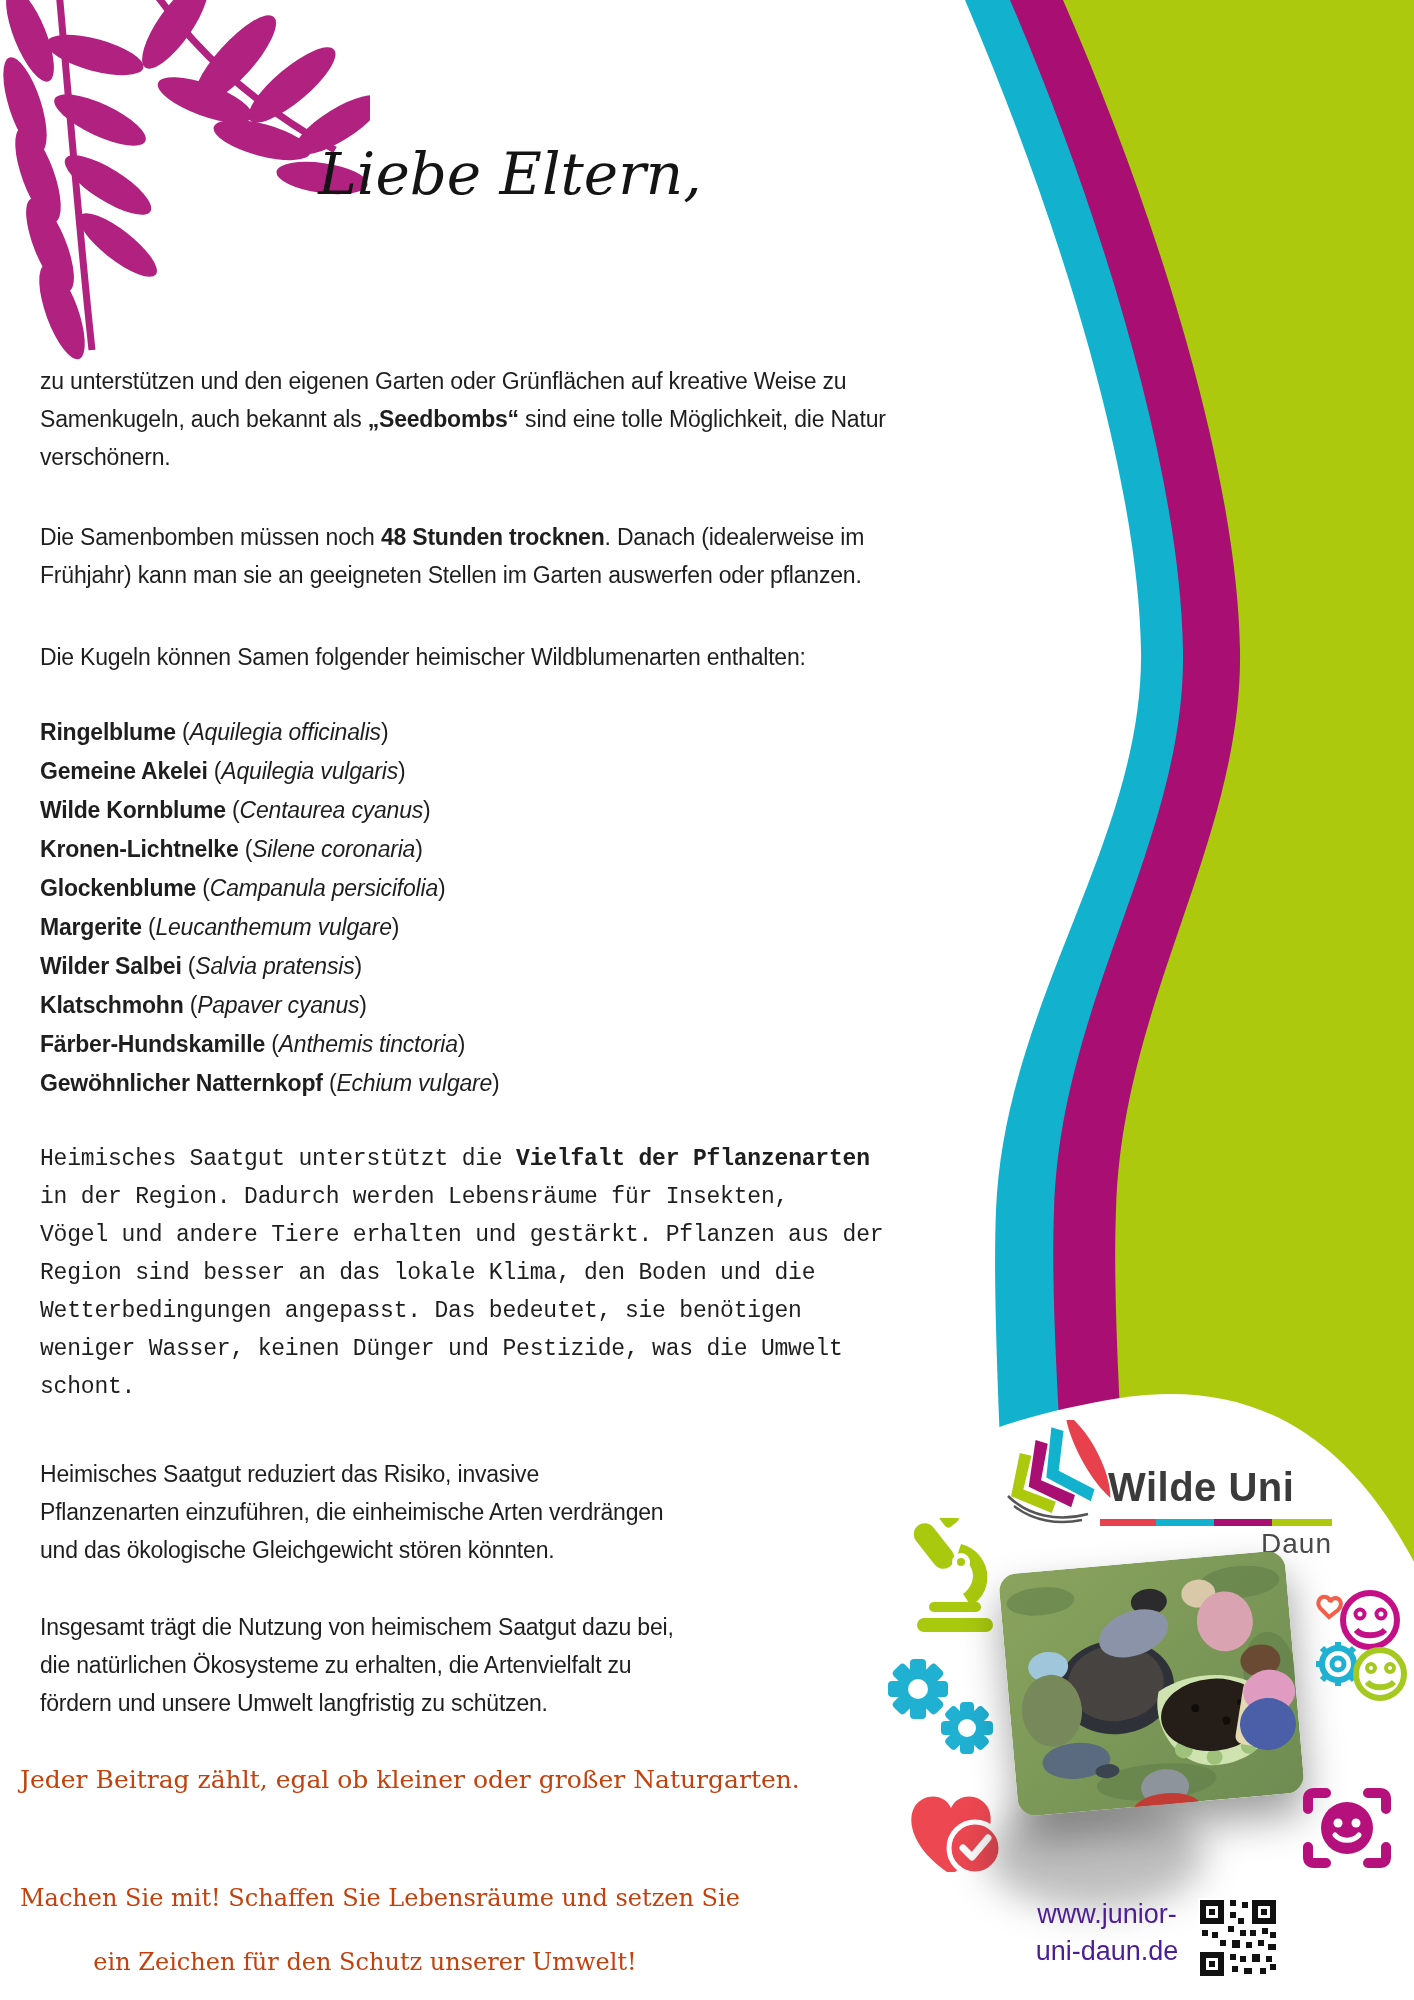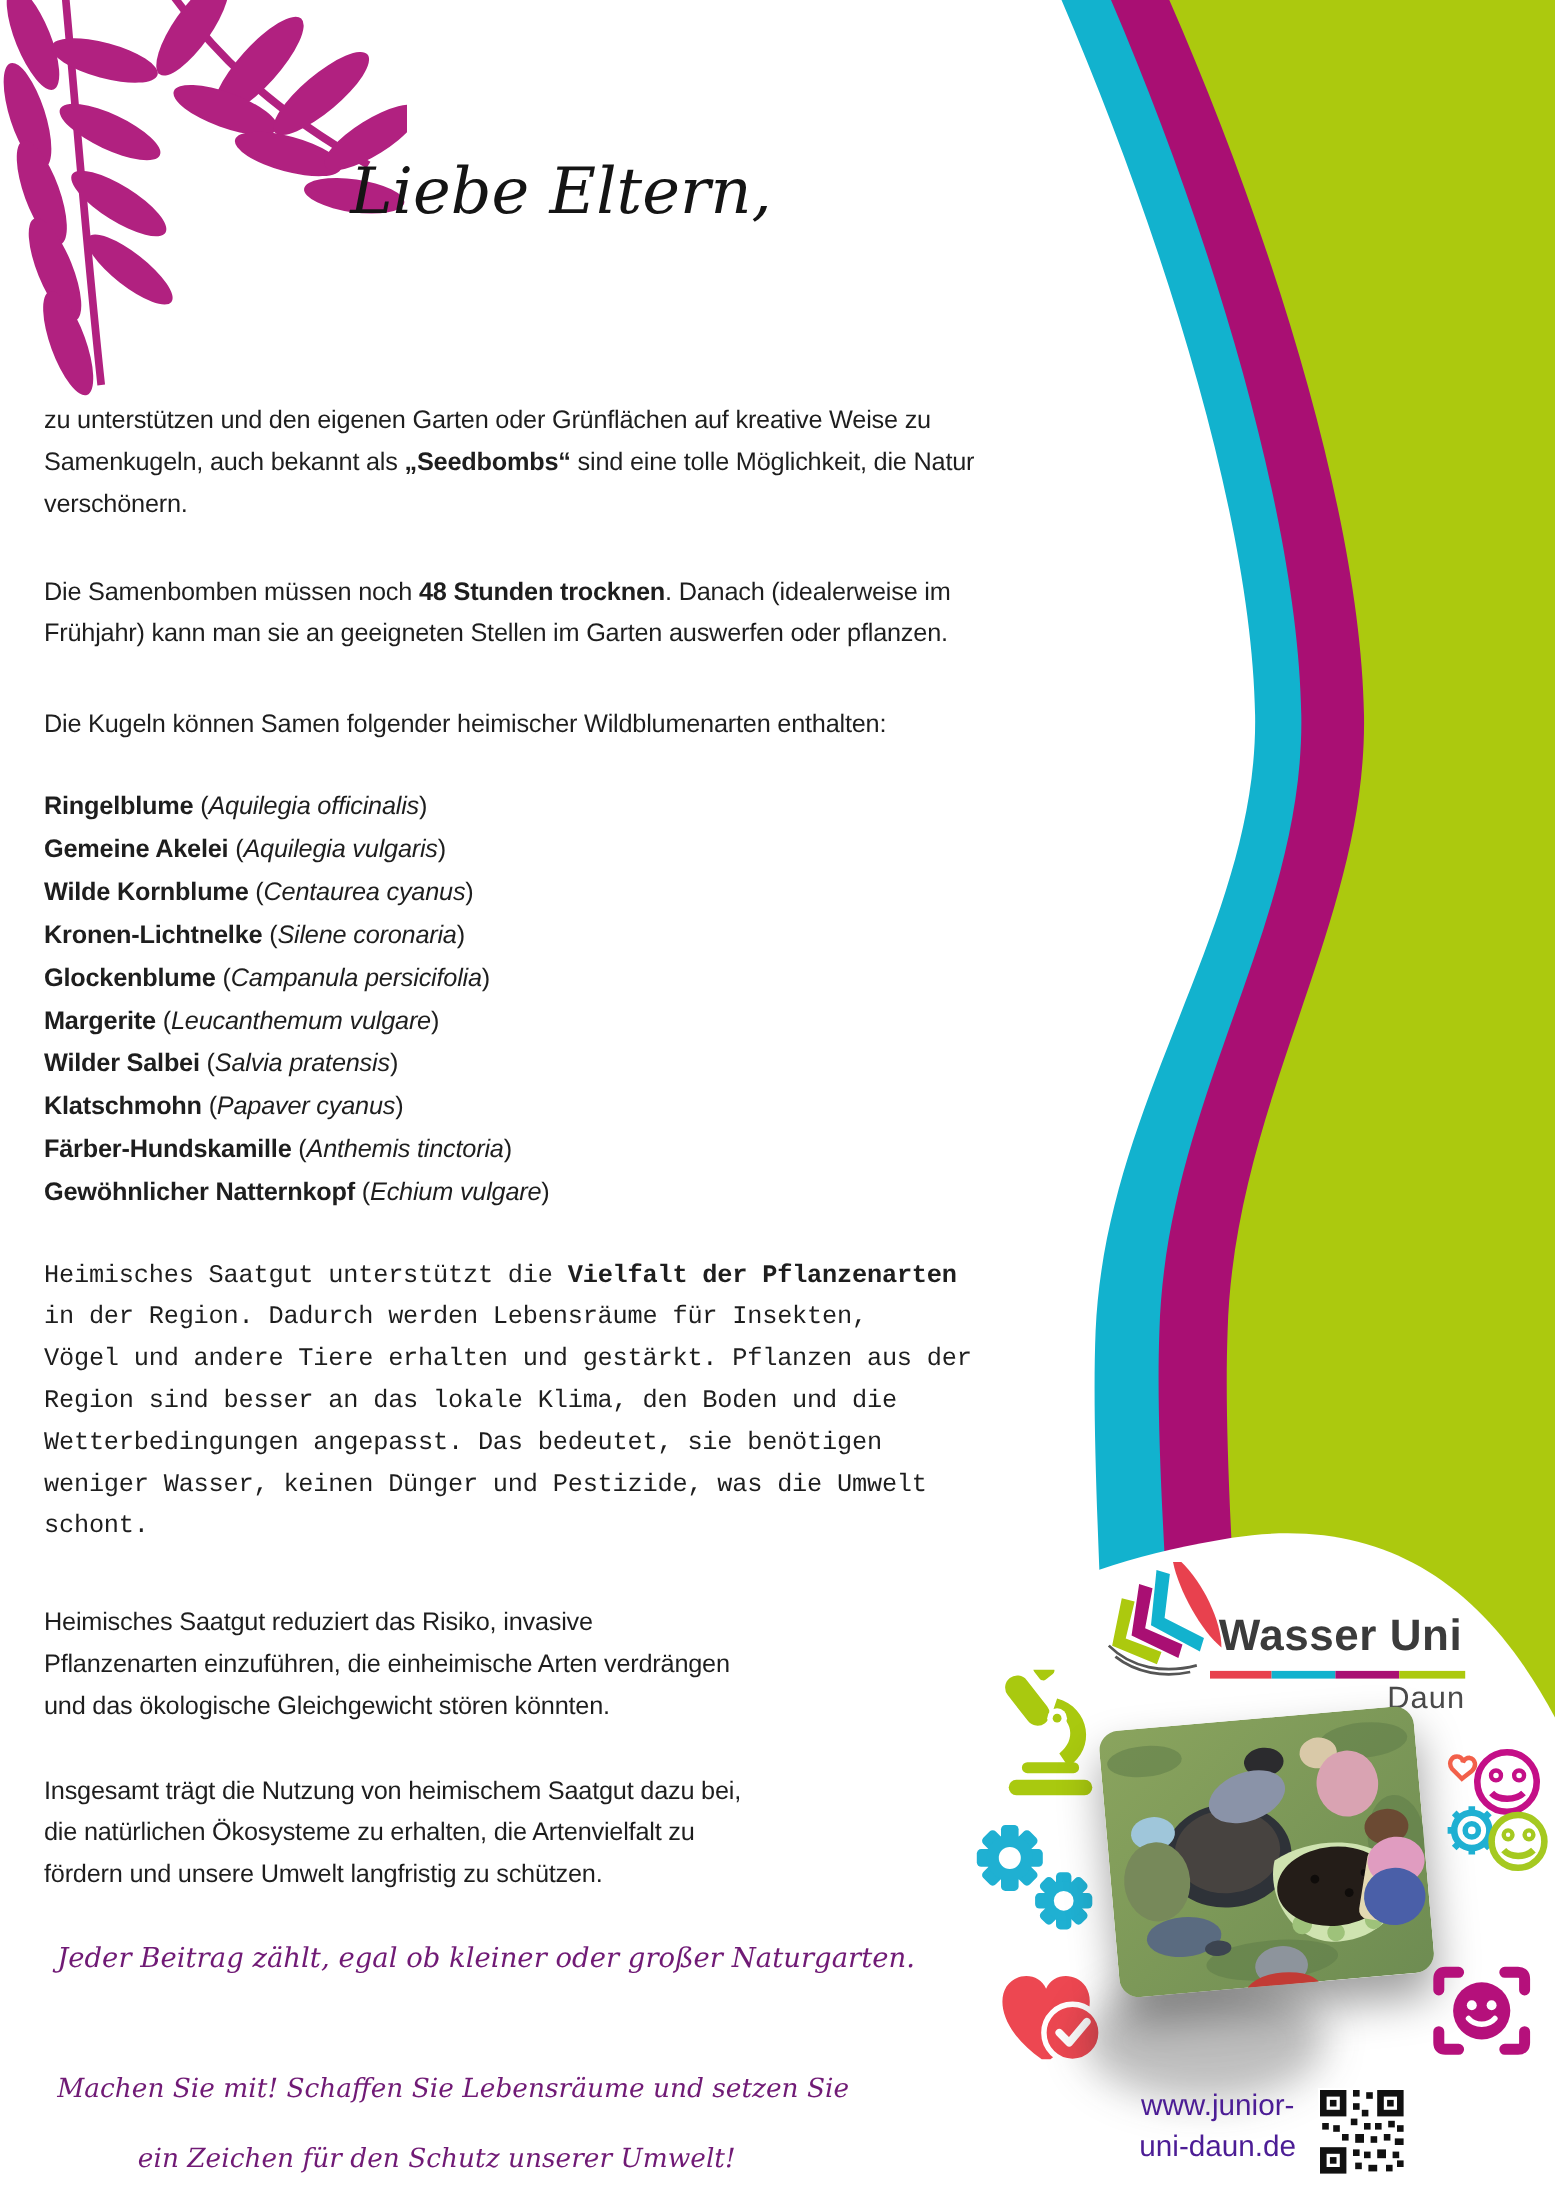--- a/index.html
+++ b/index.html
@@ -7,22 +7,22 @@
        font-family:"Liberation Sans",sans-serif;color:#1e1e1e;}
   .abs{position:absolute;}
   
   .para{left:40px;width:900px;font-size:23px;line-height:38px;letter-spacing:-0.2px;}
   .para .ln{white-space:nowrap;}
   .b{font-weight:700;}
   .i{font-style:italic;}
   .species{line-height:39px;}
   .title-script{font-family:"DejaVu Serif",serif;font-style:italic;font-size:58px;
                 color:#141414;text-align:center;white-space:nowrap;}
-  .script{font-family:"DejaVu Serif",serif;font-style:italic;font-size:24px;color:#701a75;
-          text-align:center;white-space:nowrap;margin-left:32px;}
+  .script{font-family:"DejaVu Serif",serif;font-size:24px;color:#c2410c;
+          text-align:center;white-space:nowrap;}
   
   .logo-title{font-size:40px;font-weight:700;color:#3b3b3b;letter-spacing:0.5px;white-space:nowrap;}
   .logo-sub{font-size:28px;color:#4a4a4a;text-align:right;letter-spacing:1px;}
   .logo-underline{display:flex;height:7px;width:232px;}
   .logo-underline span{height:7px;}
   .photo{left:1008px;top:1562px;width:287px;height:243px;border-radius:18px;overflow:hidden;
          transform:rotate(-5deg);box-shadow:0 22px 40px rgba(0,0,0,0.38);}
   .photo-shadow{left:985px;top:1800px;width:220px;height:110px;border-radius:50%;
                 background:rgba(40,40,40,0.30);filter:blur(18px);}
   .url{font-size:27px;color:#4c1d95;text-align:center;line-height:37px;}
@@ -128,21 +128,21 @@
     <path d="M 12 76 C 32 96 62 102 92 94"></path>
     <path d="M 18 86 C 37 101 62 105 86 100"></path>
   </g>
   <g transform="rotate(-28 57 55)">
     <path fill="#ACC90E" d="M 10 54 L 38 20 L 47 28 L 24 54 L 47 80 L 38 88 Z"></path>
     <path fill="#A90F73" d="M 30 54 L 58 16 L 67 25 L 44 54 L 67 83 L 58 92 Z"></path>
     <path fill="#12B2CE" d="M 50 54 L 78 12 L 87 21 L 64 54 L 87 87 L 78 96 Z"></path>
     <path fill="#E8414E" d="M 97 6 C 110 30 110 78 97 102 C 87 78 87 30 97 6 Z"></path>
   </g>
 </svg>
-<div class="abs logo-title" style="left:1108px;top:1465px;">Wasser Uni</div>
+<div class="abs logo-title" style="left:1108px;top:1465px;">Wilde Uni</div>
 <div class="abs logo-underline" style="left:1100px;top:1519px;">
   <span style="width:56px;background:#E8414E;"></span>
   <span style="width:58px;background:#12B2CE;"></span>
   <span style="width:58px;background:#A90F73;"></span>
   <span style="width:60px;background:#ACC90E;"></span>
 </div>
 <div class="abs logo-sub" style="left:1230px;top:1528px;width:102px;">Daun</div>
 
 <svg class="abs" style="left:905px;top:1518px;" width="102" height="118" viewBox="0 0 102 118">
   <g fill="#A9C90F">

